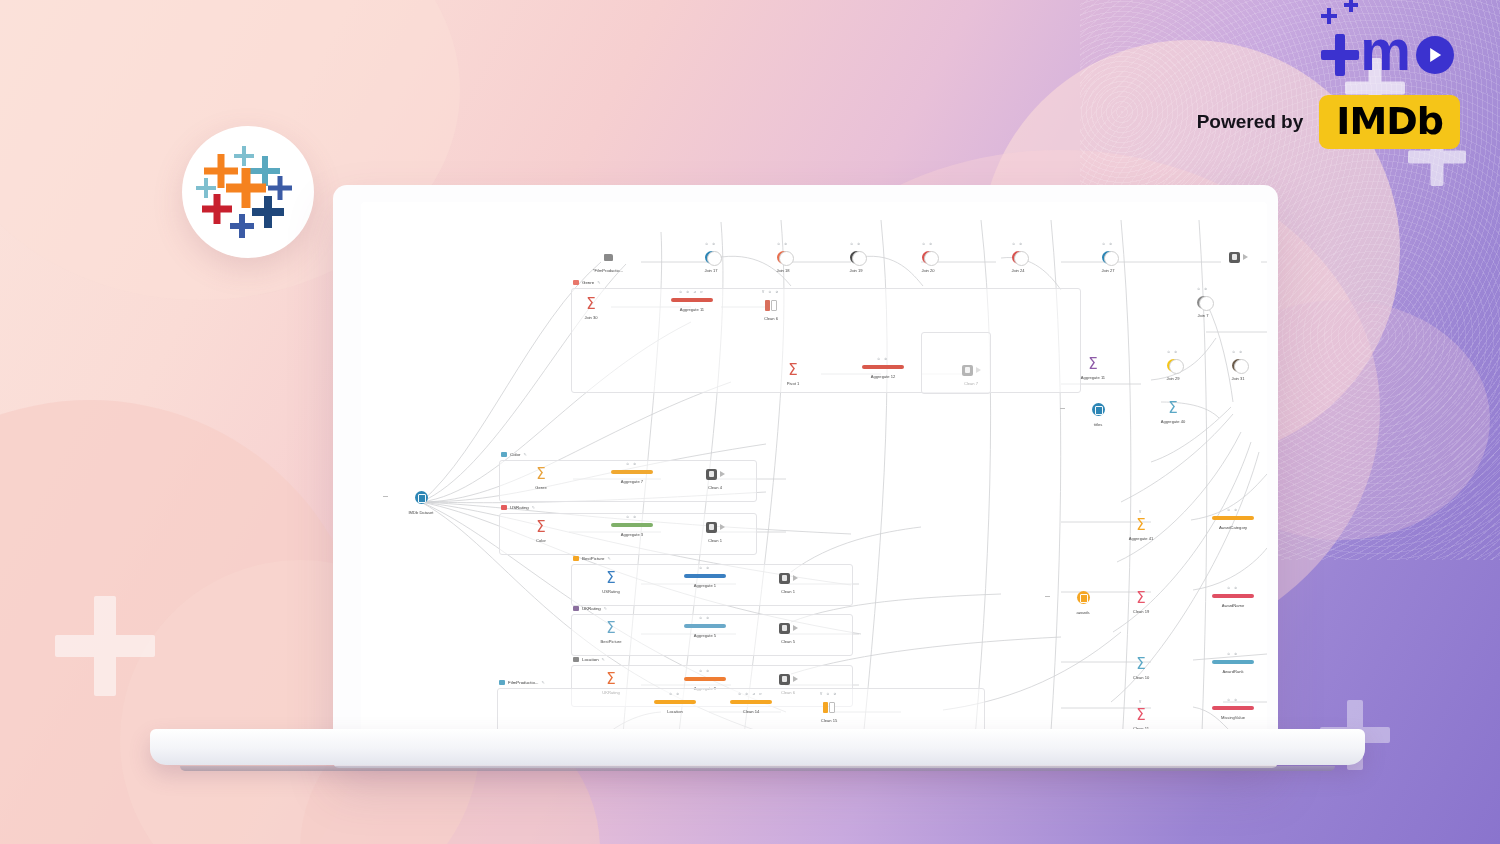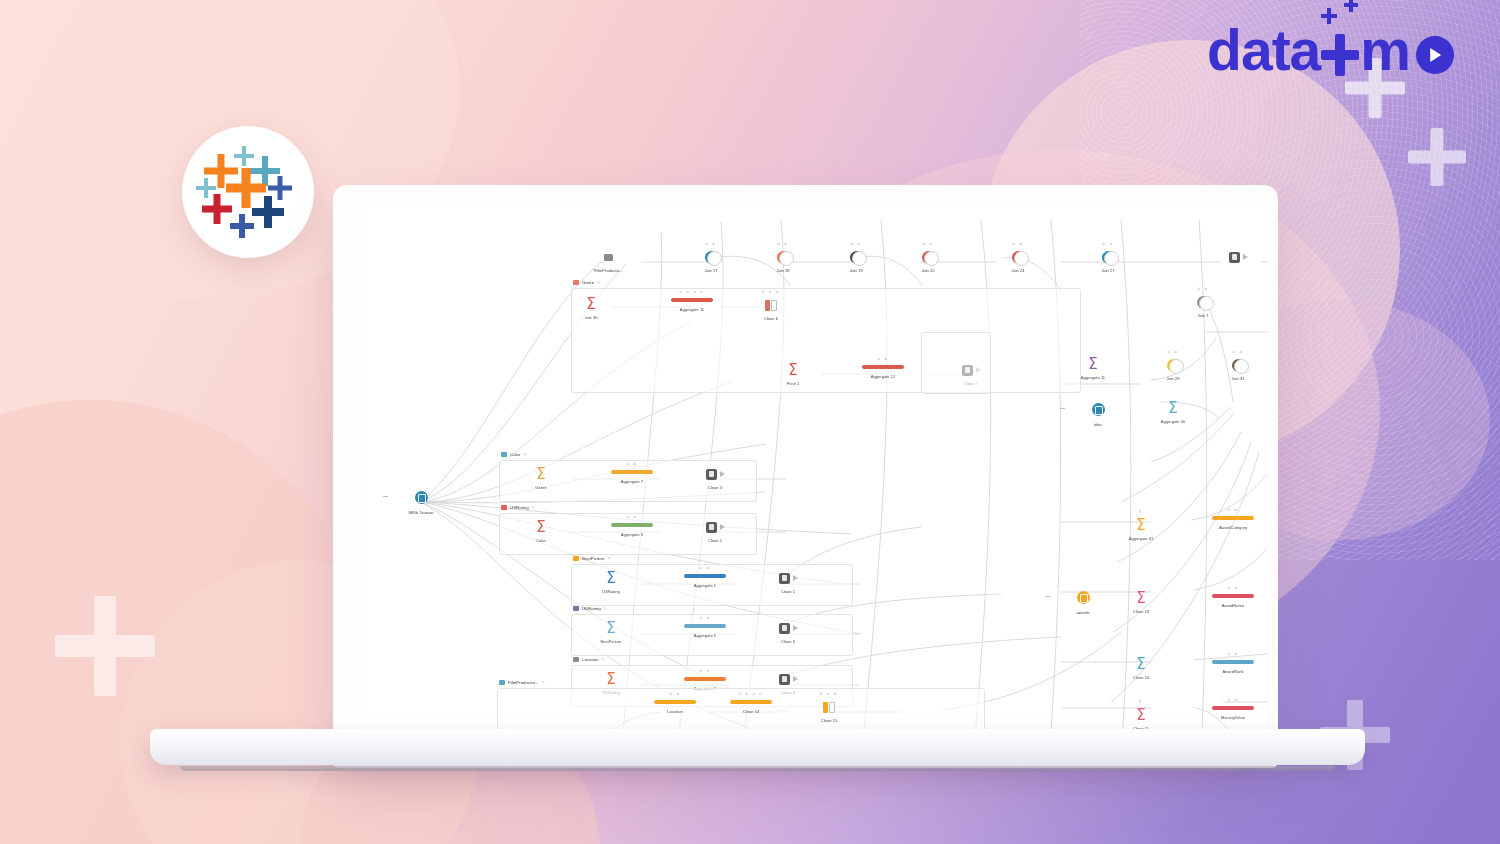--- a/index.html
+++ b/index.html
@@ -184,34 +184,37 @@
   <div class="cloud c3"></div>
   <div class="noise"></div>
   <div class="plus p-a"></div>
   <div class="plus p-b"></div>
   <div class="plus p-c"></div>
   <div class="plus p-d"></div>
 </div>
 
 <div class="brand">
   <div class="wordmark">
-    <span>data</span>
     <span class="wm-plus">
       <span class="bar-v"></span>
         <span class="bar-h"></span>
       <span class="mini mini1"></span>
         <span class="mini mini2"></span>
     </span>
     <span>m</span>
     <span class="play-o">
       <svg width="50" height="52" viewBox="0 0 50 52" style="display:block">
         <circle cx="25" cy="30" r="19" fill="#3b32cf"></circle>
       </svg>
       <span class="play-tri" style="top:30px"></span>
     </span>
+  </div>
+  <div class="powered-row">
+    <span class="powered-txt">Powered by</span>
+    <span class="imdb-badge">IMDb</span>
   </div>
 </div>
 
 <div class="tableau-badge">
   <div class="tp" style="left:52px;top:20px;width:20px;height:20px;--t:4px;color:#7fbfcf"></div>
   <div class="tp" style="left:22px;top:28px;width:34px;height:34px;--t:7px;color:#f5821f"></div>
   <div class="tp" style="left:68px;top:30px;width:30px;height:30px;--t:6px;color:#59a8bf"></div>
   <div class="tp" style="left:14px;top:52px;width:20px;height:20px;--t:4px;color:#7fbfcf"></div>
   <div class="tp" style="left:44px;top:42px;width:40px;height:40px;--t:9px;color:#f5821f"></div>
   <div class="tp" style="left:86px;top:50px;width:24px;height:24px;--t:5px;color:#3b5ba5"></div>

